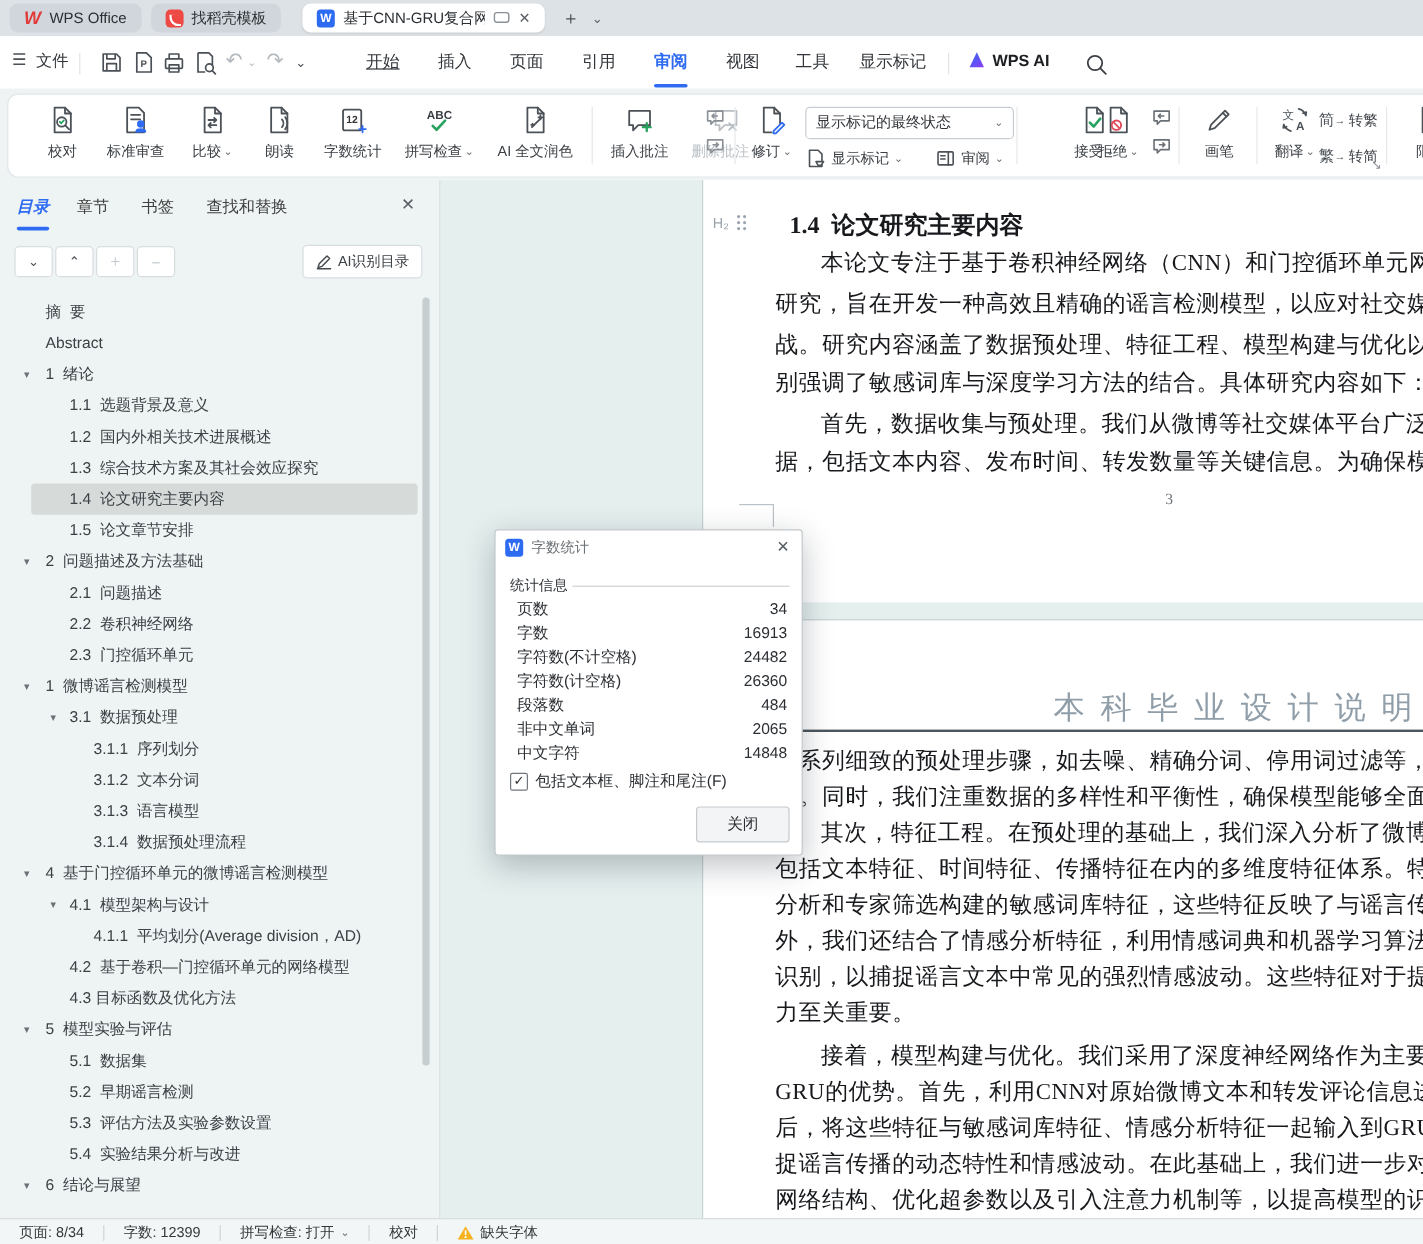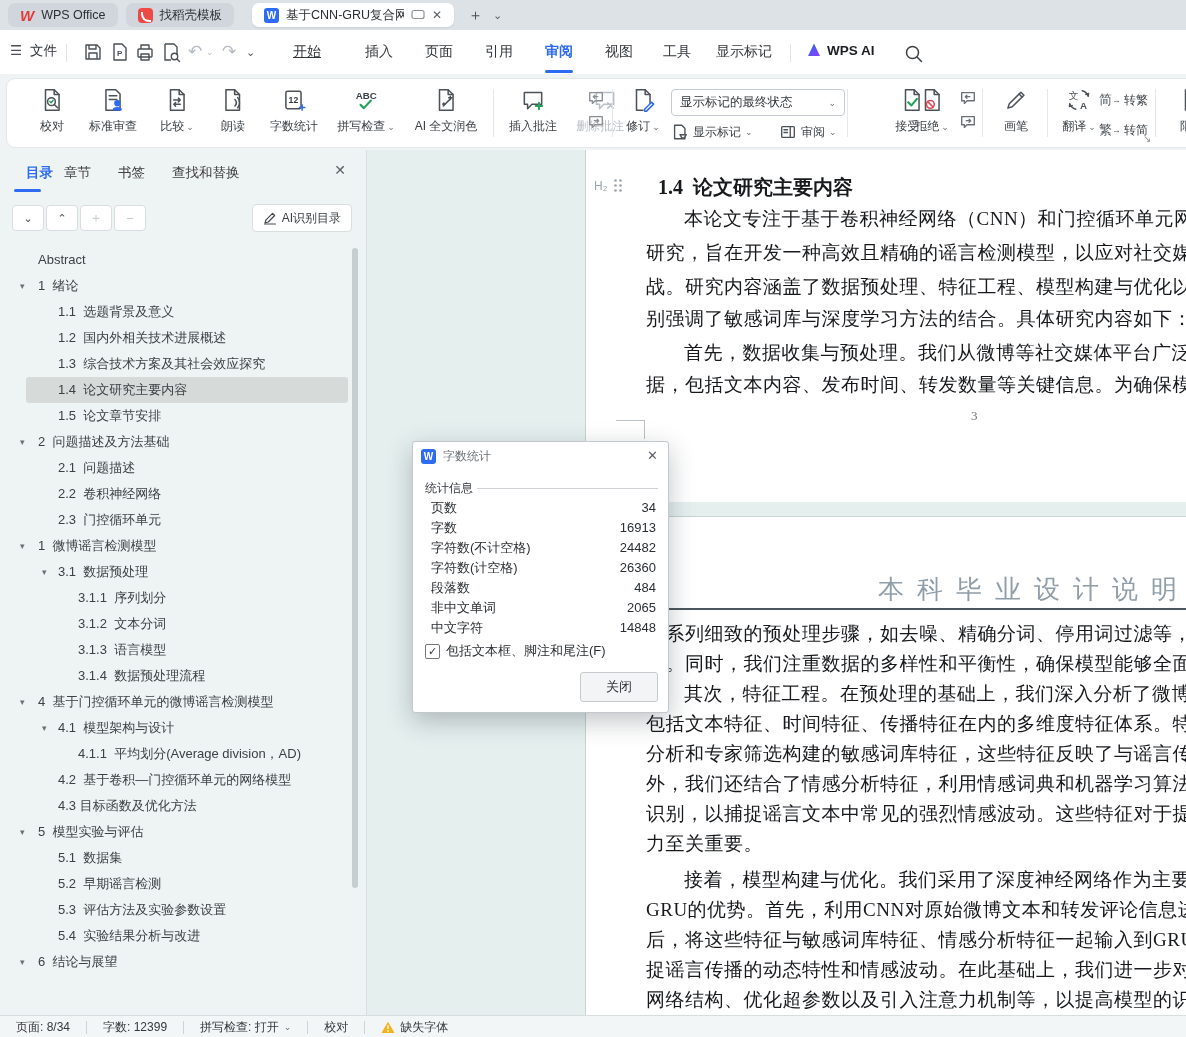--- a/index.html
+++ b/index.html
@@ -154,21 +154,21 @@
         <path d="M5 3v16h6" fill="none" stroke="#4a5056" stroke-width="1.4"></path>
         <circle cx="14.5" cy="15.5" r="3.2" fill="none" stroke="#4a5056" stroke-width="1.4"></circle>
         <path d="M17 18l2.5 2.5" stroke="#4a5056" stroke-width="1.4" stroke-linecap="round"></path>
       </svg>
   </span>
   <span class="mb-glyph" style="left:188px;">↶</span>
   <span class="mb-glyph" style="left:206px;font-size:9px;top:17px;">⌄</span>
   <span class="mb-glyph" style="left:222px;">↷</span>
   <span class="mb-glyph dark" style="left:246px;font-size:11px;top:16px;">⌄</span>
 
-  <span class="mb-tab" style="left:293px;text-decoration:underline;">开始</span>
+  <span class="mb-tab" style="left:305px;text-decoration:underline;">开始</span>
   <span class="mb-tab" style="left:365px;">插入</span>
   <span class="mb-tab" style="left:425px;">页面</span>
   <span class="mb-tab" style="left:485px;">引用</span>
   <span class="mb-tab active" style="left:545px;">审阅</span>
   <div class="mb-underline" style="left:545px;"></div>
   <span class="mb-tab" style="left:605px;">视图</span>
   <span class="mb-tab" style="left:663px;">工具</span>
   <span class="mb-tab" style="left:716px;">显示标记</span>
   <div class="mb-sep" style="left:790px;"></div>
   <div class="wpsai">
@@ -465,21 +465,21 @@
     <div class="docline" style="top:284px;">识别，以捕捉谣言文本中常见的强烈情感波动。这些特征对于提高谣言识别的</div>
     <div class="docline" style="top:314px;">力至关重要。</div>
     <div class="docline ind" style="top:350px;">接着，模型构建与优化。我们采用了深度神经网络作为主要技术手段，</div>
     <div class="docline" style="top:380px;">GRU的优势。首先，利用CNN对原始微博文本和转发评论信息进行文本深层</div>
     <div class="docline" style="top:410px;">后，将这些特征与敏感词库特征、情感分析特征一起输入到GRU网络中进行</div>
     <div class="docline" style="top:440px;">捉谣言传播的动态特性和情感波动。在此基础上，我们进一步对模型进行了</div>
     <div class="docline" style="top:470px;">网络结构、优化超参数以及引入注意力机制等，以提高模型的识别准确率和</div>
   </div>
 
   <div class="sidebar">
-    <span class="sb-tab active" style="left:26px;">目录</span>
+    <span class="sb-tab active" style="left:14px;font-style:italic;">目录</span>
     <div class="sb-underline"></div>
     <span class="sb-tab" style="left:64px;">章节</span>
     <span class="sb-tab" style="left:118px;">书签</span>
     <span class="sb-tab" style="left:172px;">查找和替换</span>
     <span class="sb-close">✕</span>
 
     <div class="sb-btn" style="left:12px;">
         <span>⌄</span>
       </div>
     <div class="sb-btn" style="left:46px;">
@@ -493,20 +493,21 @@
       </div>
     <div class="sb-aibtn">
       <svg width="14" height="14" viewBox="0 0 14 14">
           <path d="M2 12l1-3.2L9.5 2.3l2.2 2.2L5.2 11z" fill="none" stroke="#44494e" stroke-width="1.2" stroke-linejoin="round"></path>
           <path d="M1.5 13h11" stroke="#44494e" stroke-width="1.2" stroke-linecap="round"></path>
         </svg>
       <span>AI识别目录</span>
     </div>
 
     <div class="toclist">
+      <div class="trow l0"><span class="tlab">摘  要</span></div>
       <div class="trow l0"><span class="tlab">Abstract</span></div>
       <div class="trow l0"><span class="tarw">▾</span><span class="tlab">1  绪论</span></div>
       <div class="trow l1"><span class="tlab">1.1  选题背景及意义</span></div>
       <div class="trow l1"><span class="tlab">1.2  国内外相关技术进展概述</span></div>
       <div class="trow l1"><span class="tlab">1.3  综合技术方案及其社会效应探究</span></div>
       <div class="trow l1 sel"><span class="tlab">1.4  论文研究主要内容</span></div>
       <div class="trow l1"><span class="tlab">1.5  论文章节安排</span></div>
       <div class="trow l0"><span class="tarw">▾</span><span class="tlab">2  问题描述及方法基础</span></div>
       <div class="trow l1"><span class="tlab">2.1  问题描述</span></div>
       <div class="trow l1"><span class="tlab">2.2  卷积神经网络</span></div>

